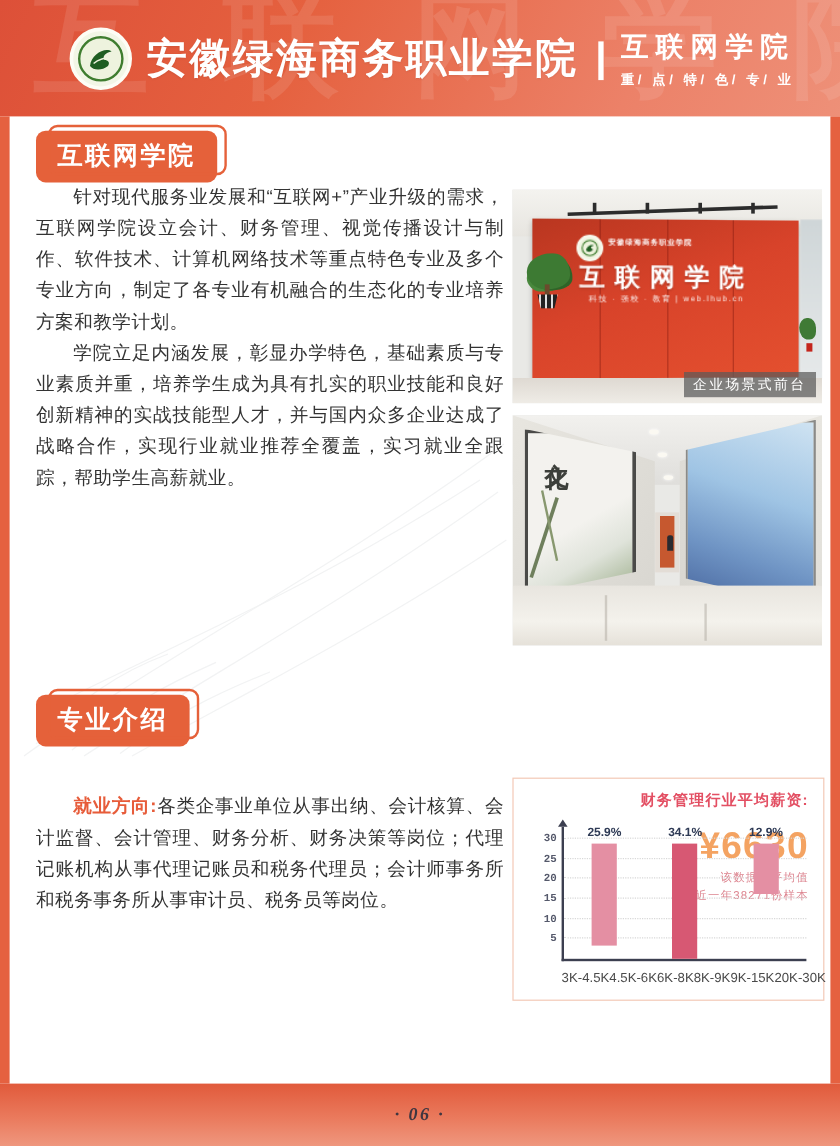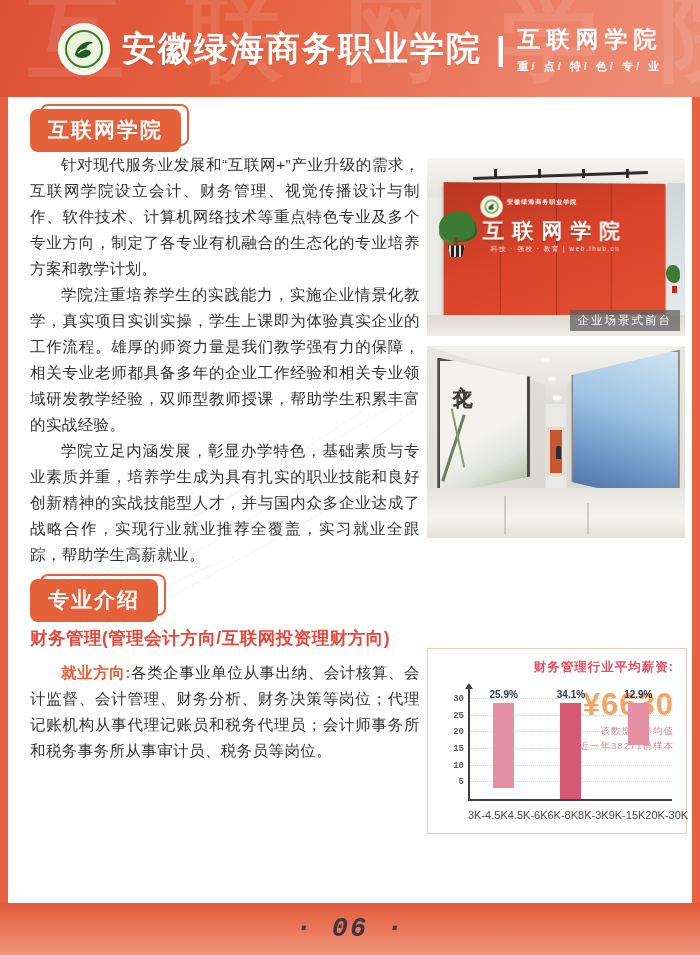--- a/index.html
+++ b/index.html
@@ -20,22 +20,22 @@
   .college-block { display:flex; flex-direction:column; justify-content:center; }
   .college-name { color:#fff; font-size:23px; font-weight:bold; letter-spacing:6px; }
   .college-tagline { color:#fff; font-size:11px; font-weight:bold; letter-spacing:3px; margin-top:4px; }
 
   
   .side-strip { position:absolute; top:97px; width:8px; height:806px; background:#e56140; }
   .side-strip.left { left:0; } .side-strip.right { right:0; }
   .footer { position:absolute; left:0; bottom:0; width:700px; height:52px;
     background:linear-gradient(180deg,#e15a3b 0%,#ea7a5d 55%,#ef977e 100%);
     display:flex; align-items:center; justify-content:center; }
-  .page-number { font-family:Liberation Mono, monospace; font-style:italic; font-weight:bold;
-    font-size:27px; color:#3f3640; letter-spacing:2px; }
+  .page-number { font-family:Liberation Serif, serif; font-style:italic; font-weight:bold;
+    font-size:15px; color:#3f3640; letter-spacing:2px; }
 
   
   .feather { position:absolute; pointer-events:none; opacity:0.55; }
   .feather svg { display:block; }
 
   
   .badge { position:relative; display:inline-block; background:#e5613a; color:#fff;
     font-size:21px; font-weight:bold; letter-spacing:2px; padding:7px 18px 8px; border-radius:8px; z-index:1; }
   .badge::after { content:""; position:absolute; top:-5px; bottom:6px; left:10px; right:-8px;
     border:2px solid #e5613a; border-radius:8px; z-index:-1; }
@@ -159,21 +159,20 @@
       </g>
     </svg>
   </div>
 
   <div style="position:absolute; left:30px; top:109px;">
     <div class="badge">互联网学院</div>
   </div>
 
   <div class="text-col" style="top:152px;">
     <p class="para">针对现代服务业发展和“互联网+”产业升级的需求，互联网学院设立会计、财务管理、视觉传播设计与制作、软件技术、计算机网络技术等重点特色专业及多个专业方向，制定了各专业有机融合的生态化的专业培养方案和教学计划。</p>
-    <p class="para">学院注重培养学生的实践能力，实施企业情景化教学，真实项目实训实操，学生上课即为体验真实企业的工作流程。雄厚的师资力量是我们教学强有力的保障，相关专业老师都具备多年的企业工作经验和相关专业领域研发教学经验，双师型教师授课，帮助学生积累丰富的实战经验。</p>
     <p class="para">学院立足内涵发展，彰显办学特色，基础素质与专业素质并重，培养学生成为具有扎实的职业技能和良好创新精神的实战技能型人才，并与国内众多企业达成了战略合作，实现行业就业推荐全覆盖，实习就业全跟踪，帮助学生高薪就业。</p>
   </div>
 
   <div class="photo" style="top:158px; height:178px;">
     <div class="p1-ceiling"></div>
     <div class="p1-track"></div>
     <div class="p1-stem" style="left:26%;"></div>
     <div class="p1-stem" style="left:43%;"></div>
     <div class="p1-stem" style="left:60%;"></div>
     <div class="p1-stem" style="left:77%;"></div>
@@ -221,23 +220,20 @@
     <div class="p2-person"></div>
     <div class="p2-floor"></div>
     <div class="p2-streak" style="left:30%;"></div>
     <div class="p2-streak" style="left:62%; height:16%;"></div>
   </div>
 
   <div style="position:absolute; left:30px; top:579px;">
     <div class="badge">专业介绍</div>
   </div>
 
-  <div style="position:absolute; left:30px; top:626px; width:400px;">
-    <div class="major-title">财务管理(管理会计方向/互联网投资理财方向)</div>
-  </div>
 
   <div class="text-col" style="top:653px;">
     <p class="para" style="margin-top:7px;"><span class="inline-label">就业方向:</span><span>各类企事业单位从事出纳、会计核算、会计监督、会计管理、财务分析、财务决策等岗位；代理记账机构从事代理记账员和税务代理员；会计师事务所和税务事务所从事审计员、税务员等岗位。</span></p>
   </div>
 
   <div class="chart-card">
     <div class="chart-title">财务管理行业平均薪资:</div>
     <div class="chart-salary">¥6630</div>
     <div class="chart-note n1">该数据为平均值</div>
     <div class="chart-note n2">近一年38271份样本</div>
@@ -273,21 +269,21 @@
           <div class="bar-col">
             <div class="bar-value">12.9%</div>
             <div class="bar" style="height: 38.1818%; background: rgb(228, 143, 163);"></div>
           </div>
         </div>
     </div>
     <div class="xlabel-row">
         <div class="xlabel">3K-4.5K</div>
         <div class="xlabel">4.5K-6K</div>
         <div class="xlabel">6K-8K</div>
-        <div class="xlabel">8K-3K</div>
+        <div class="xlabel">8K-9K</div>
         <div class="xlabel">9K-15K</div>
         <div class="xlabel">20K-30K</div>
       </div>
   </div>
 
   <div class="footer">
     <div class="page-number">· 06 ·</div>
   </div>
 
 </div>

